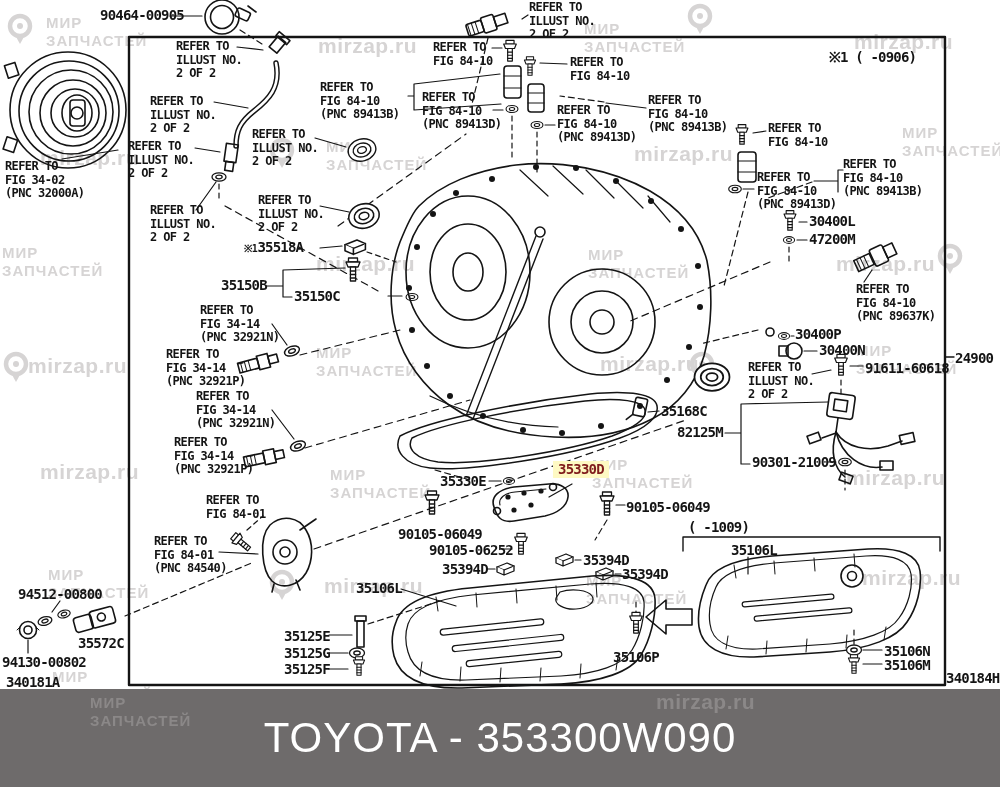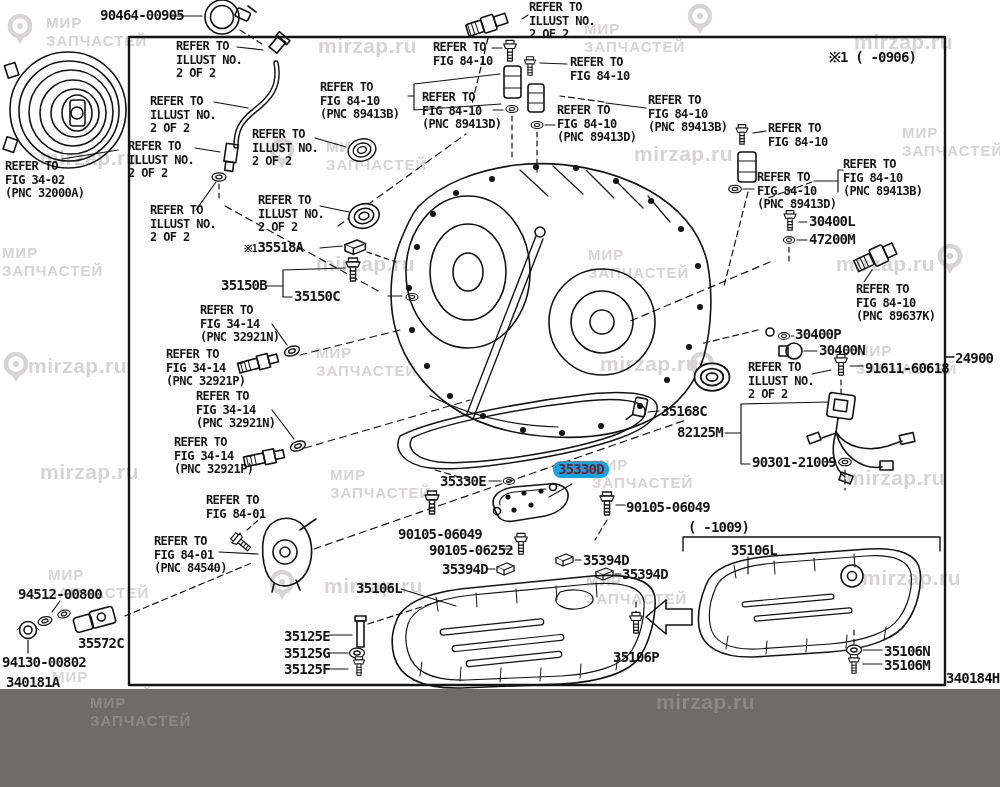--- a/index.html
+++ b/index.html
@@ -9,21 +9,21 @@
   .wm{position:absolute;color:#d6d4d4;white-space:pre-line;z-index:0;
       font-family:"Liberation Sans",sans-serif;font-weight:bold;}
   .wm-brand{font-size:15px;line-height:18px;letter-spacing:1px;}
   .wm-site{font-size:21px;letter-spacing:.5px;}
   .wm-bar{color:#8b8888;}
   
   .lbl{position:absolute;font:bold 12px/13.5px "DejaVu Sans Mono",monospace;
        letter-spacing:-.6px;color:#141414;white-space:pre-line;z-index:3;}
   .pn{font:bold 14px/15px "DejaVu Sans Mono",monospace;letter-spacing:-.8px;}
   .sm{font-size:10px;letter-spacing:-.5px;}
-  .hl{background:#0ea5e9;color:#801c1c;padding:1px 5px;z-index:4;border-radius:8px;}
+  .hl{background:#fef9c3;color:#801c1c;padding:1px 5px;z-index:4;}
   svg{position:absolute;left:0;top:0;z-index:1;}
   
   #footer{position:absolute;left:0;top:689px;width:1000px;height:98px;background:#6e6b6b;
           display:flex;align-items:center;justify-content:center;gap:72px;z-index:5;}
   #footer span{color:#fff;font-family:"Liberation Sans",sans-serif;font-size:42px;
                font-weight:400;letter-spacing:1px;white-space:nowrap;}
 </style>
 </head>
 <body>
 
@@ -529,14 +529,15 @@
   <div class="lbl pn" style="left:18px;top:587px">94512-00800</div>
   <div class="lbl pn" style="left:2px;top:655px">94130-00802</div>
 
   <div class="lbl pn" style="left:829px;top:50px">※1 (     -0906)</div>
   <div class="lbl pn" style="left:688px;top:520px">(     -1009)</div>
   <div class="lbl pn" style="left:955px;top:351px">24900</div>
   <div class="lbl pn" style="left:6px;top:675px">340181A</div>
   <div class="lbl pn" style="left:946px;top:671px">340184H</div>
 
   <div id="footer">
+    <span>TOYOTA - 353300W090</span>
   </div>
 </div>
 
 </body></html>

